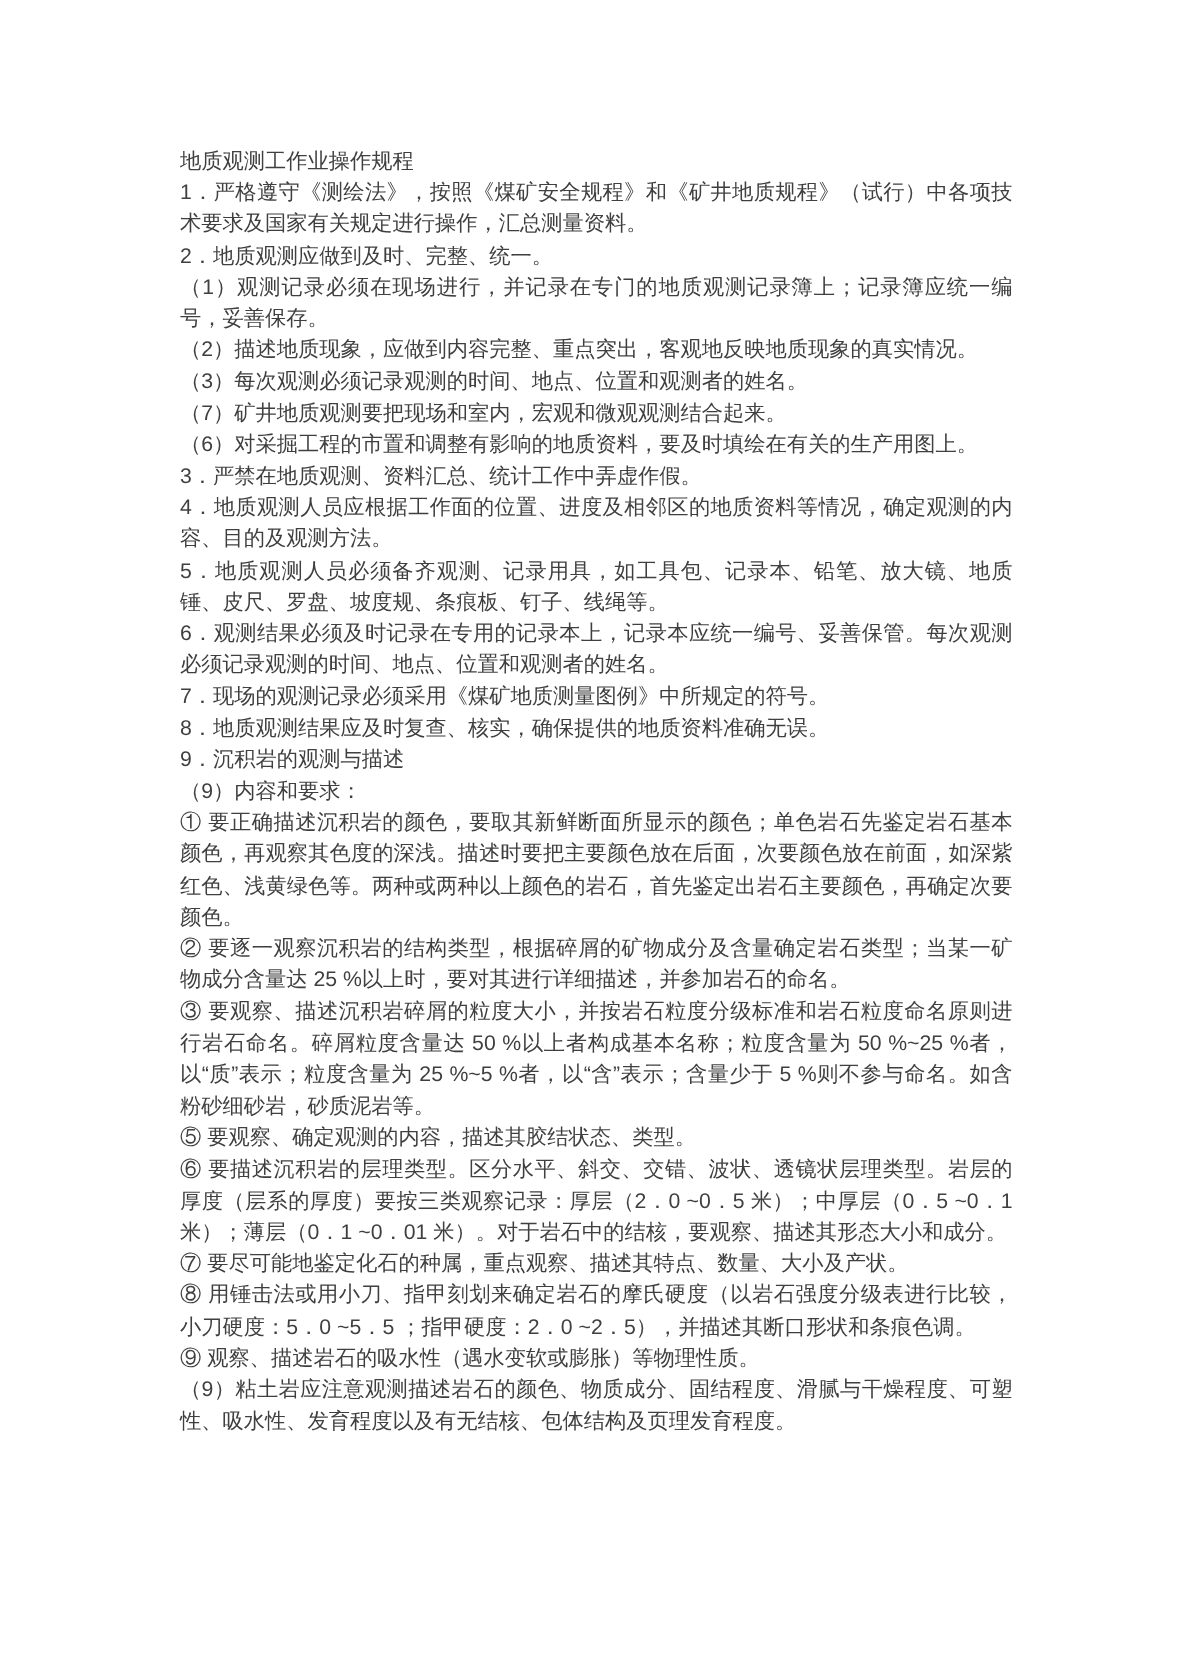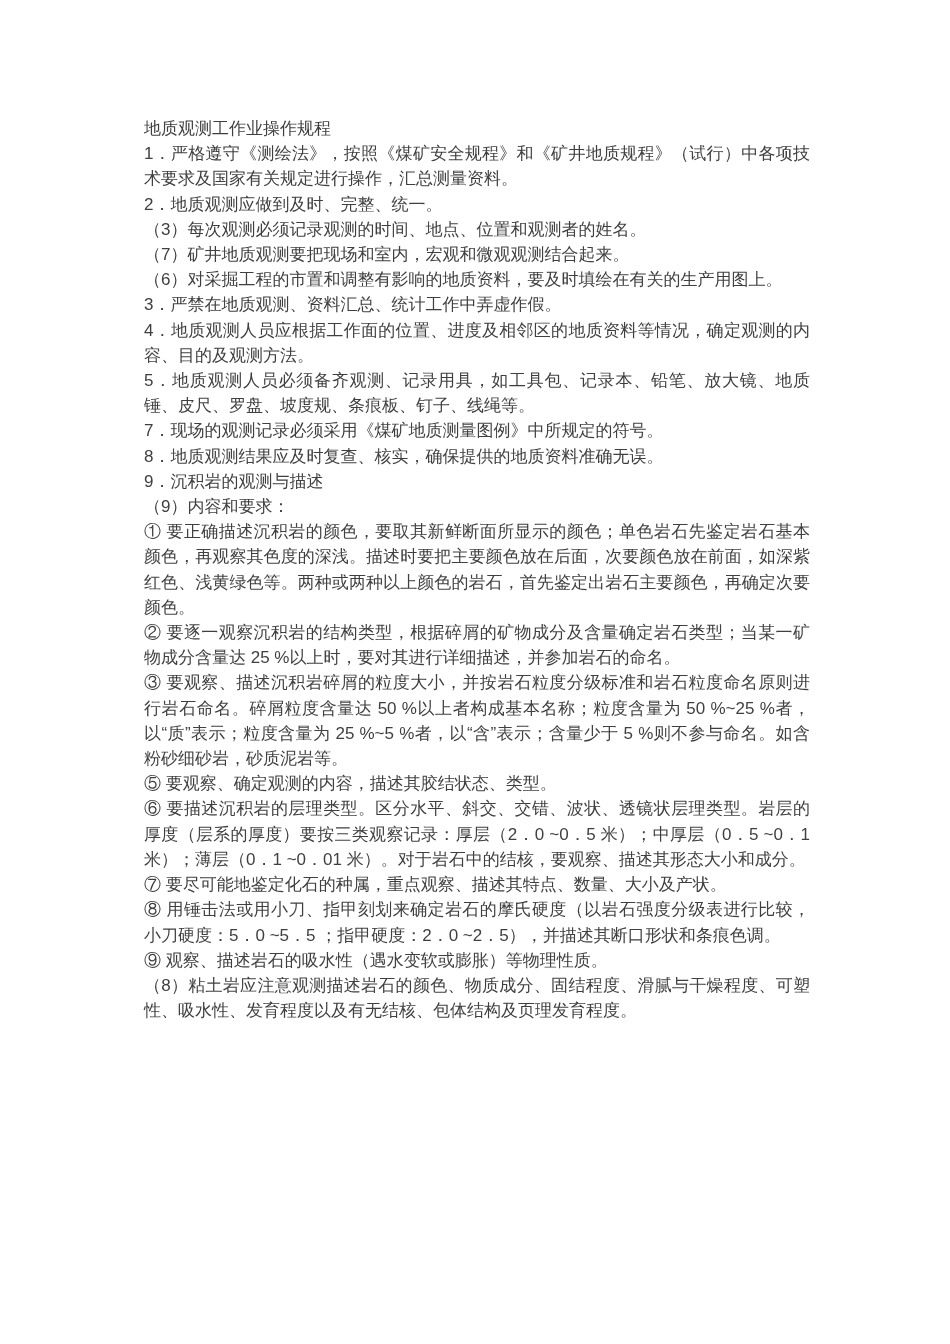--- a/index.html
+++ b/index.html
@@ -39,34 +39,37 @@
 </style>
 </head>
 <body>
 
 <div class="page">
   <div class="text-block">
     <p class="doc-title">地质观测工作业操作规程</p>
     <div>
         <p>1．严格遵守《测绘法》，按照《煤矿安全规程》和《矿井地质规程》（试行）中各项技术要求及国家有关规定进行操作，汇总测量资料。</p>
         <p>2．地质观测应做到及时、完整、统一。</p>
+        <p>（1）观测记录必须在现场进行，并记录在专门的地质观测记录簿上；记录簿应统一编号，妥善保存。</p>
+        <p>（2）描述地质现象，应做到内容完整、重点突出，客观地反映地质现象的真实情况。</p>
         <p>（3）每次观测必须记录观测的时间、地点、位置和观测者的姓名。</p>
         <p>（7）矿井地质观测要把现场和室内，宏观和微观观测结合起来。</p>
         <p>（6）对采掘工程的市置和调整有影响的地质资料，要及时填绘在有关的生产用图上。</p>
         <p>3．严禁在地质观测、资料汇总、统计工作中弄虚作假。</p>
         <p>4．地质观测人员应根据工作面的位置、进度及相邻区的地质资料等情况，确定观测的内容、目的及观测方法。</p>
         <p>5．地质观测人员必须备齐观测、记录用具，如工具包、记录本、铅笔、放大镜、地质锤、皮尺、罗盘、坡度规、条痕板、钉子、线绳等。</p>
+        <p>6．观测结果必须及时记录在专用的记录本上，记录本应统一编号、妥善保管。每次观测必须记录观测的时间、地点、位置和观测者的姓名。</p>
         <p>7．现场的观测记录必须采用《煤矿地质测量图例》中所规定的符号。</p>
         <p>8．地质观测结果应及时复查、核实，确保提供的地质资料准确无误。</p>
         <p>9．沉积岩的观测与描述</p>
         <p>（9）内容和要求：</p>
         <p>① 要正确描述沉积岩的颜色，要取其新鲜断面所显示的颜色；单色岩石先鉴定岩石基本颜色，再观察其色度的深浅。描述时要把主要颜色放在后面，次要颜色放在前面，如深紫红色、浅黄绿色等。两种或两种以上颜色的岩石，首先鉴定出岩石主要颜色，再确定次要颜色。</p>
         <p>② 要逐一观察沉积岩的结构类型，根据碎屑的矿物成分及含量确定岩石类型；当某一矿物成分含量达 25 %以上时，要对其进行详细描述，并参加岩石的命名。</p>
         <p>③ 要观察、描述沉积岩碎屑的粒度大小，并按岩石粒度分级标准和岩石粒度命名原则进行岩石命名。碎屑粒度含量达 50 %以上者构成基本名称；粒度含量为 50 %~25 %者，以“质”表示；粒度含量为 25 %~5 %者，以“含”表示；含量少于 5 %则不参与命名。如含粉砂细砂岩，砂质泥岩等。</p>
         <p>⑤ 要观察、确定观测的内容，描述其胶结状态、类型。</p>
         <p>⑥ 要描述沉积岩的层理类型。区分水平、斜交、交错、波状、透镜状层理类型。岩层的厚度（层系的厚度）要按三类观察记录：厚层（2．0 ~0．5 米）；中厚层（0．5 ~0．1 米）；薄层（0．1 ~0．01 米）。对于岩石中的结核，要观察、描述其形态大小和成分。</p>
         <p>⑦ 要尽可能地鉴定化石的种属，重点观察、描述其特点、数量、大小及产状。</p>
         <p>⑧ 用锤击法或用小刀、指甲刻划来确定岩石的摩氏硬度（以岩石强度分级表进行比较，小刀硬度：5．0 ~5．5 ；指甲硬度：2．0 ~2．5），并描述其断口形状和条痕色调。</p>
         <p>⑨ 观察、描述岩石的吸水性（遇水变软或膨胀）等物理性质。</p>
-        <p>（8）粘土岩应注意观测描述岩石的颜色、物质成分、固结程度、滑腻与干燥程度、可塑性、吸水性、发育程度以及有无结核、包体结构及页理发育程度。</p>
+        <p>（9）粘土岩应注意观测描述岩石的颜色、物质成分、固结程度、滑腻与干燥程度、可塑性、吸水性、发育程度以及有无结核、包体结构及页理发育程度。</p>
       </div>
   </div>
 </div>
 
 </body></html>

